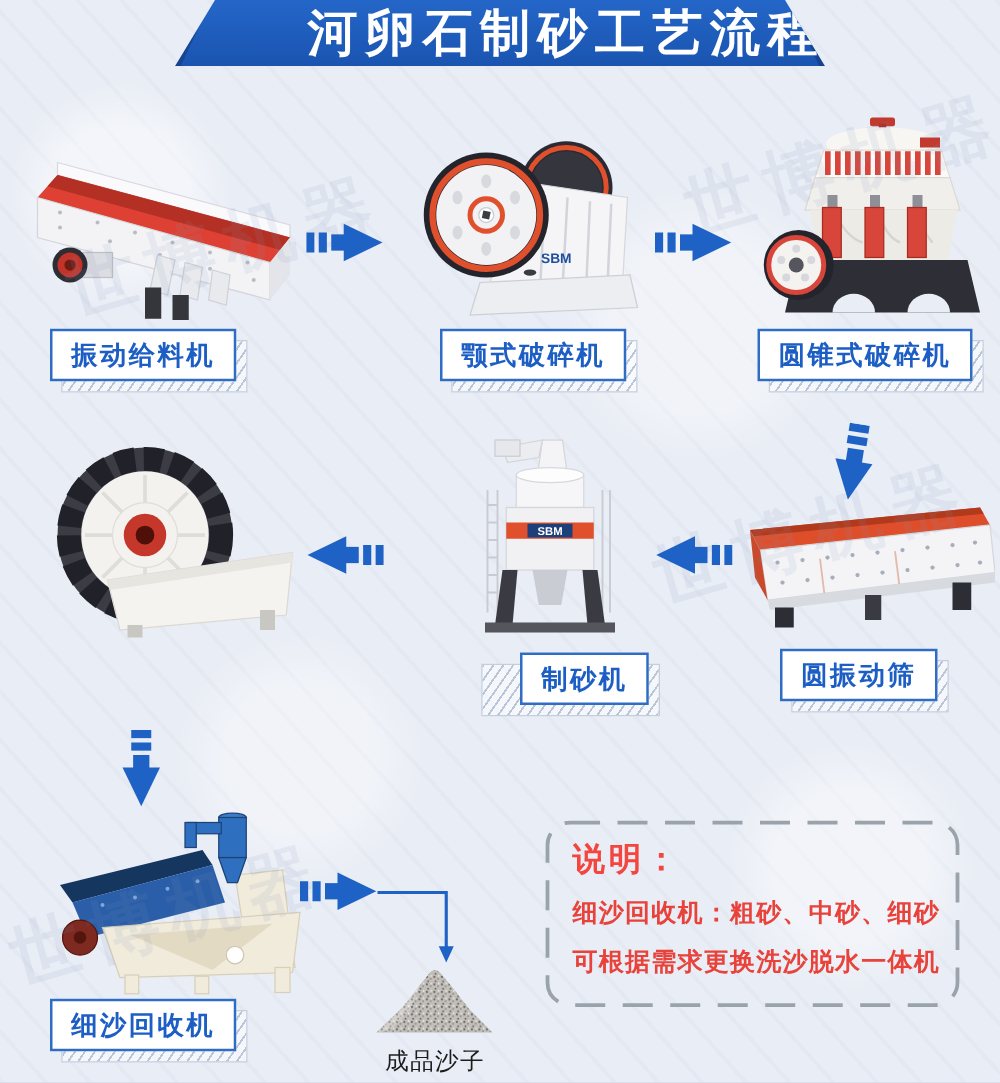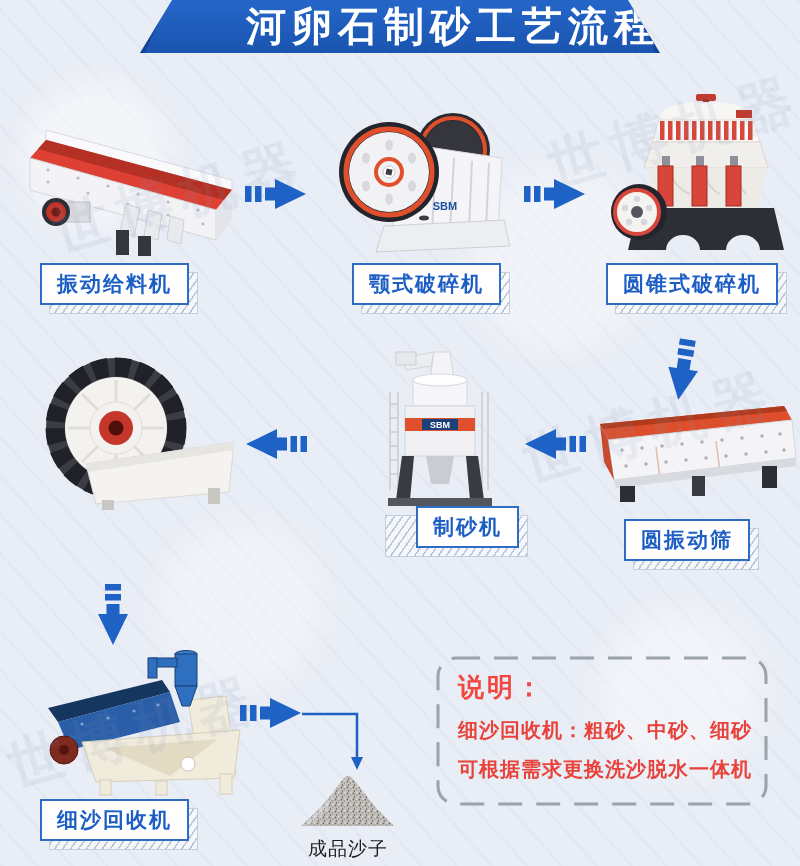--- a/index.html
+++ b/index.html
@@ -372,21 +372,21 @@
     <div class="face"><span>振动给料机</span></div>
   </div>
   <div class="flow-label" style="left:352px;top:263px;">
     <div class="hatch"></div>
     <div class="face"><span>颚式破碎机</span></div>
   </div>
   <div class="flow-label" style="left:606px;top:263px;">
     <div class="hatch"></div>
     <div class="face"><span>圆锥式破碎机</span></div>
   </div>
-  <div class="flow-label" style="left:376px;top:506px;padding-left:40px;">
+  <div class="flow-label" style="left:376px;top:522px;padding-left:40px;">
     <div class="hatch"></div>
     <div class="face"><span>制砂机</span></div>
   </div>
   <div class="flow-label" style="left:624px;top:519px;">
     <div class="hatch"></div>
     <div class="face"><span>圆振动筛</span></div>
   </div>
   <div class="flow-label" style="left:40px;top:799px;border-radius:12px;">
     <div class="hatch"></div>
     <div class="face"><span>细沙回收机</span></div>

